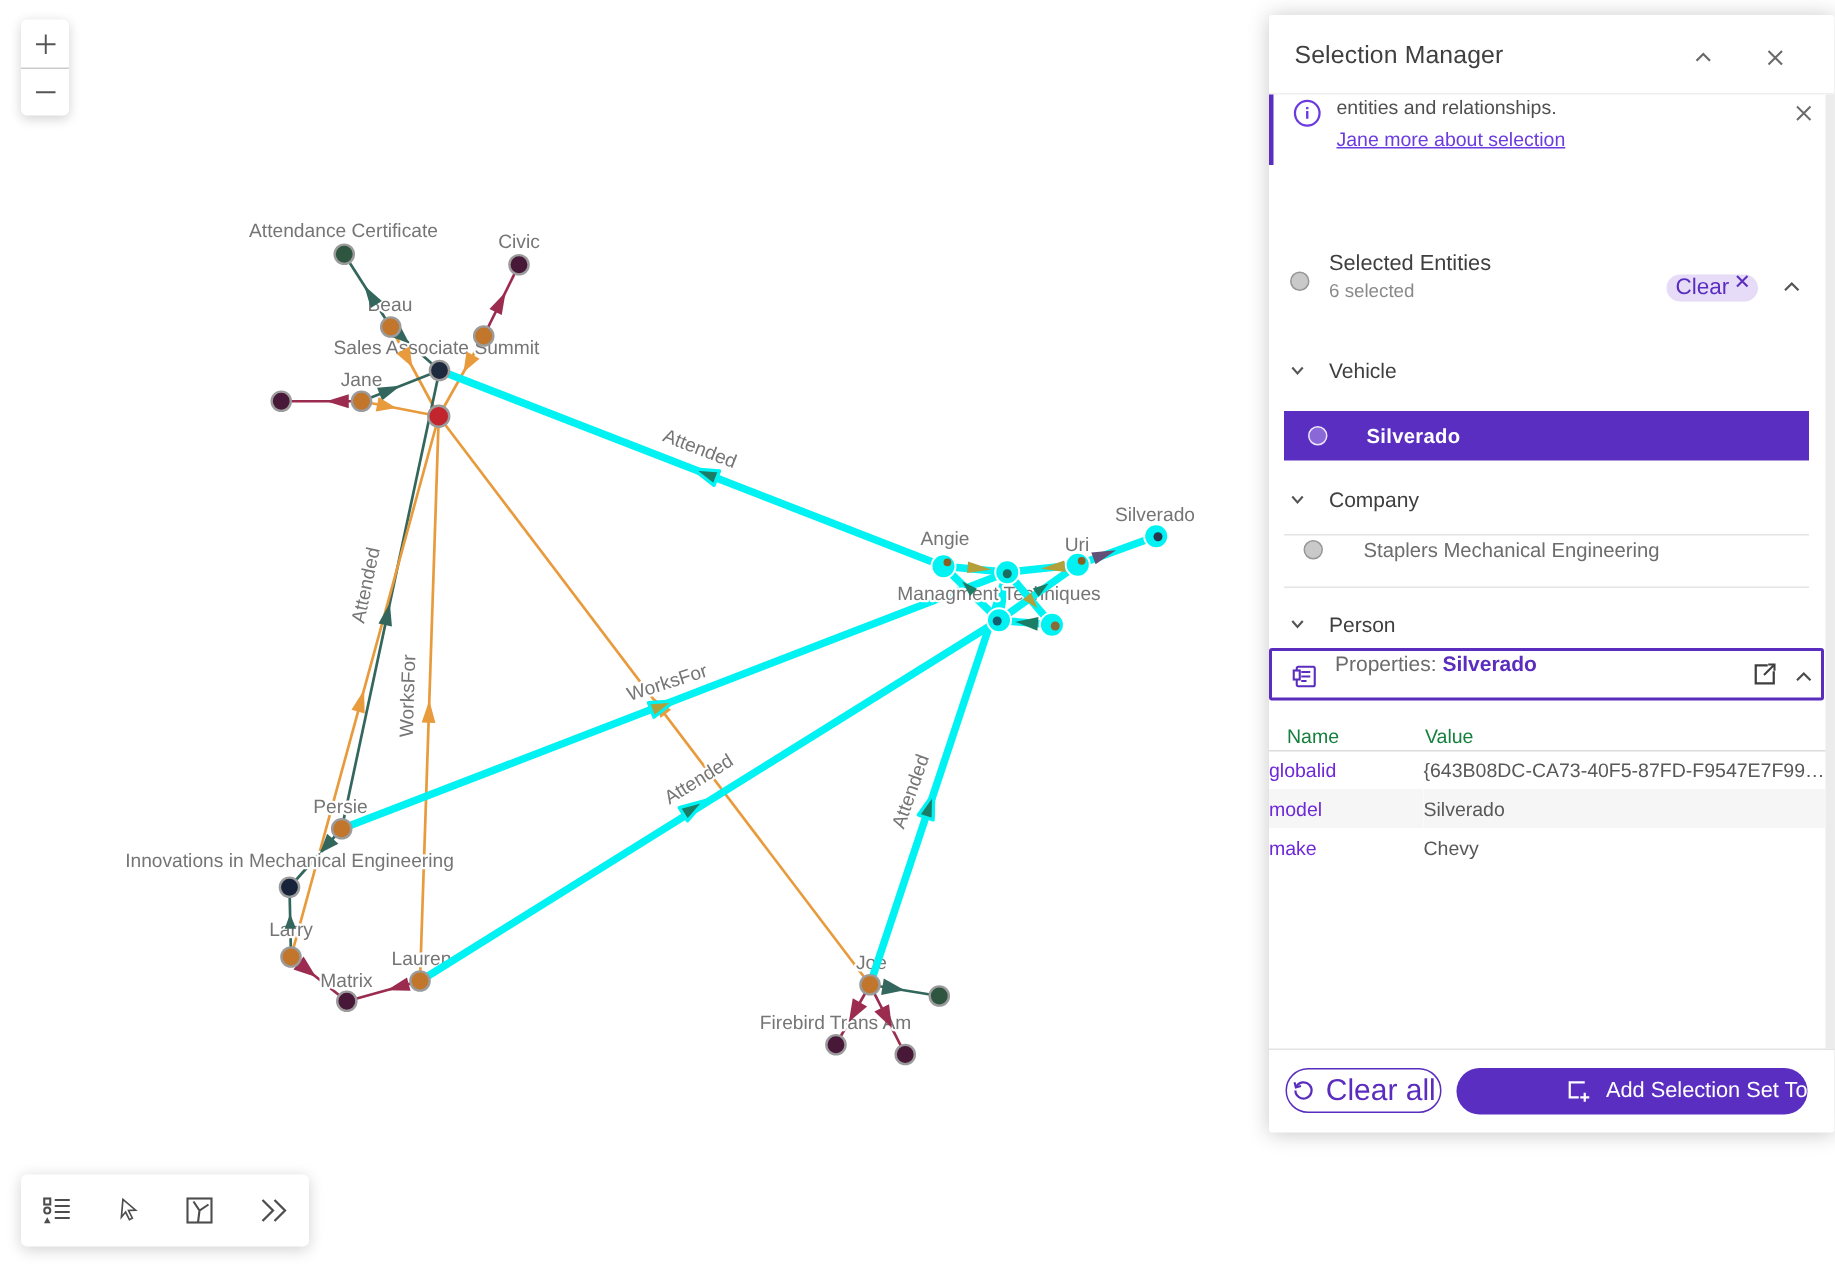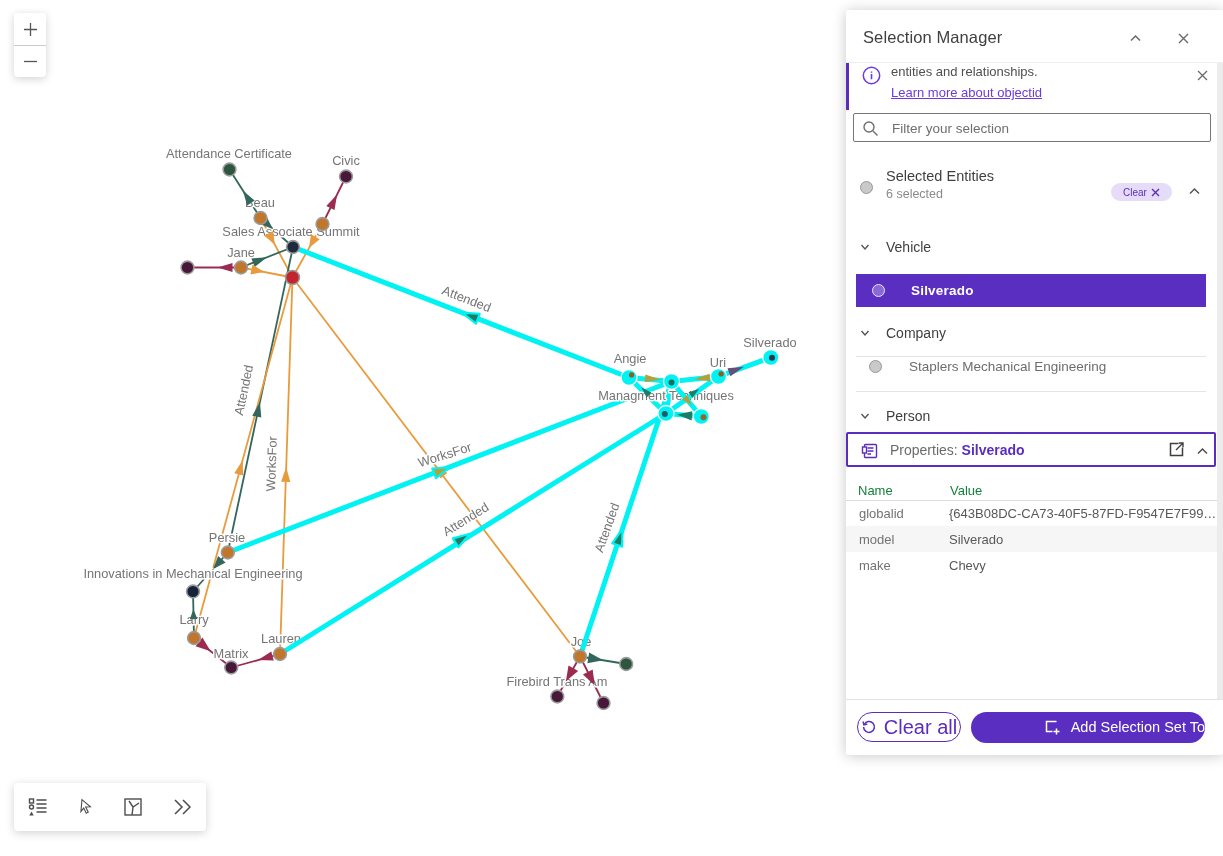--- a/index.html
+++ b/index.html
@@ -25,37 +25,37 @@
 #banner .itxt{position:absolute;left:42px;top:1px;font-size:13px;color:#4f4f4f}
 #banner a{position:absolute;left:42px;top:22px;font-size:13px;color:#6B3BE0;text-decoration:underline}
 
 #search{position:absolute;left:7px;top:103px;width:358px;height:29px;border:1px solid #767676;border-radius:2px;}
 #search .ph{position:absolute;left:38px;top:6.5px;font-size:13.5px;color:#6e6e6e}
 
 .seccircle{width:13px;height:13px;border-radius:50%;background:#C9C9C9;border:1.2px solid #979797}
 #selent{position:absolute;left:0;top:147px;width:377px;}
 .grayline{position:absolute;left:10px;width:350px;height:1px;background:#e4e4e4}
 #clearpill{position:absolute;left:265px;top:26px;width:61px;height:18px;background:#E6DCF8;border-radius:9px;
-  color:#5B2DBF;font-size:10px;display:flex;align-items:center;justify-content:center;gap:4px}
+  color:#5B2DBF;font-size:15px;display:flex;align-items:flex-start;justify-content:center;gap:4px}
 .grphead{font-size:14px;color:#3f3f3f}
 #vrow{position:absolute;left:10px;top:263.5px;width:350px;height:33px;background:#5A2EC1;color:#fff;display:flex;align-items:center}
 #vrow .c{width:13px;height:13px;border-radius:50%;background:#8A68D8;border:1.5px solid #EDE6FB;margin-left:16px}
 #vrow .n{margin-left:26px;font-size:13.5px;font-weight:700;letter-spacing:.2px}
 .plainrow{position:absolute;left:10px;width:350px;height:17px;display:flex;align-items:center;color:#6d6d6d}
 .plainrow .c{width:13px;height:13px;border-radius:50%;background:#C9C9C9;border:1.2px solid #979797;margin-left:13px}
 .plainrow .n{margin-left:27px;font-size:13.5px}
 
 #prophead{position:absolute;left:0px;top:422px;width:370px;height:35px;border:2px solid #5B2DBF;border-radius:2px;
-  display:flex;align-items:center;color:#6b6b6b}
+  display:flex;color:#6b6b6b}
 #prophead .lbl{margin-left:42px;font-size:14px}
 #prophead .lbl b{color:#5B2DBF}
 #prophead .lbl b{font-weight:700}
 table#ptable{position:absolute;left:0px;top:490px;width:371px;border-collapse:collapse;font-size:13px;color:#585858}
 #ptable td{height:26px;padding:0;vertical-align:middle;white-space:nowrap;overflow:hidden;max-width:264px}
-#ptable td.k{padding-left:13px;width:103px;color:#737373}
+#ptable td.k{padding-left:0;width:103px;color:#6d28d9}
 #ptable tr.sh{background:#f6f6f6}
 #pthead{position:absolute;left:0;top:466px;width:377px;height:26px;font-size:13px;color:#15803d}
 
 #pfoot{position:absolute;left:0;top:689px;width:377px;height:56px;border-top:1px solid #e3e3e3}
 #btn-clear{position:absolute;left:11px;top:12px;width:104px;height:30px;border:1px solid #5B2DBF;border-radius:15px;
   color:#5B2DBF;font-size:20px;display:flex;align-items:center;justify-content:center;gap:7px;background:#fff}
 #btn-add{position:absolute;left:125px;top:11.5px;width:234px;height:31px;background:#5A2EC1;border-radius:15.5px;
   color:#fff;font-size:14.5px;display:flex;align-items:center;justify-content:flex-end;gap:10px}
 </style></head>
 <body>
@@ -226,31 +226,24 @@
     <svg class="ic" style="left:330px" width="15" height="15" viewBox="0 0 15 15" fill="none">
         <path d="M3 3l9 9M12 3l-9 9" stroke="#6a6a6a" stroke-width="1.4"></path>
       </svg>
   </div>
   <div id="banner">
     <svg style="position:absolute;left:13px;top:3px" width="19" height="19" viewBox="0 0 19 19" fill="none">
       <circle cx="9.5" cy="9.5" r="8.2" stroke="#6B3BE0" stroke-width="1.5"></circle>
       <path d="M9.5 8v5.2M9.5 5.4v1.4" stroke="#6B3BE0" stroke-width="1.6"></path>
     </svg>
     <div class="itxt">entities and relationships.</div>
-    <a>Learn more about objectid</a>
+    <a>Jane more about selection</a>
     <svg style="position:absolute;left:347px;top:6px" width="13" height="13" viewBox="0 0 13 13">
         <path d="M2 2l9 9M11 2l-9 9" stroke="#6a6a6a" stroke-width="1.3" fill="none"></path>
       </svg>
-  </div>
-  <div id="search">
-    <svg style="position:absolute;left:8px;top:5.5px" width="17" height="17" viewBox="0 0 17 17" fill="none">
-      <circle cx="7" cy="7" r="5" stroke="#6e6e6e" stroke-width="1.4"></circle>
-        <path d="M11 11l4.5 4.5" stroke="#6e6e6e" stroke-width="1.4"></path>
-    </svg>
-    <div class="ph">Filter your selection</div>
   </div>
 
   <div id="selent">
     <div class="seccircle abs" style="left:13.5px;top:23.5px"></div>
     <div class="abs grphead" style="left:40px;top:11px;font-size:14.5px">Selected Entities</div>
     <div class="abs" style="left:40px;top:30px;font-size:12.5px;color:#8a8a8a">6 selected</div>
     <div id="clearpill">Clear <svg width="9" height="9" viewBox="0 0 9 9">
           <path d="M1 1l7 7M8 1l-7 7" stroke="#5B2DBF" stroke-width="1.4"></path>
         </svg></div>
     <svg class="abs" style="left:342px;top:28px" width="13" height="13" viewBox="0 0 13 13" fill="none">

